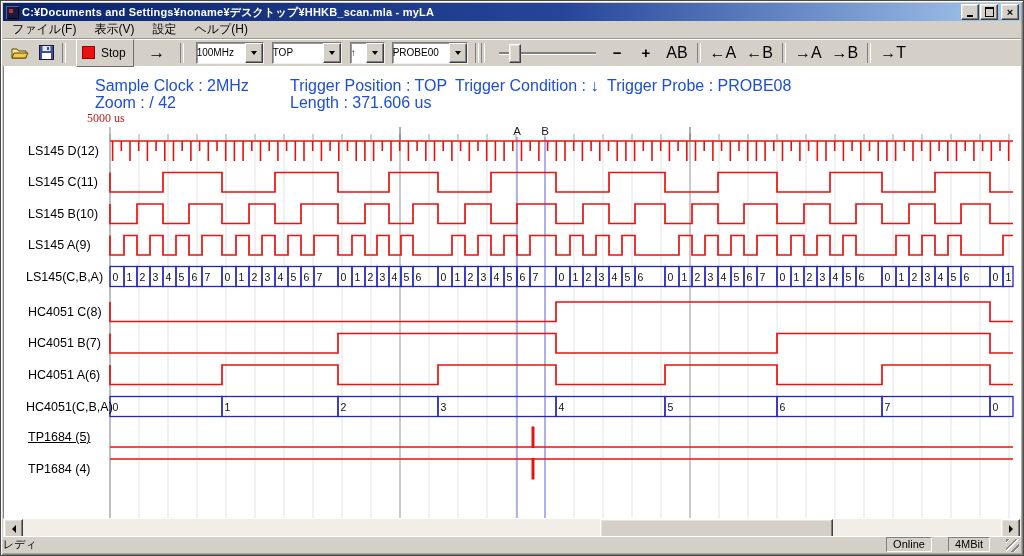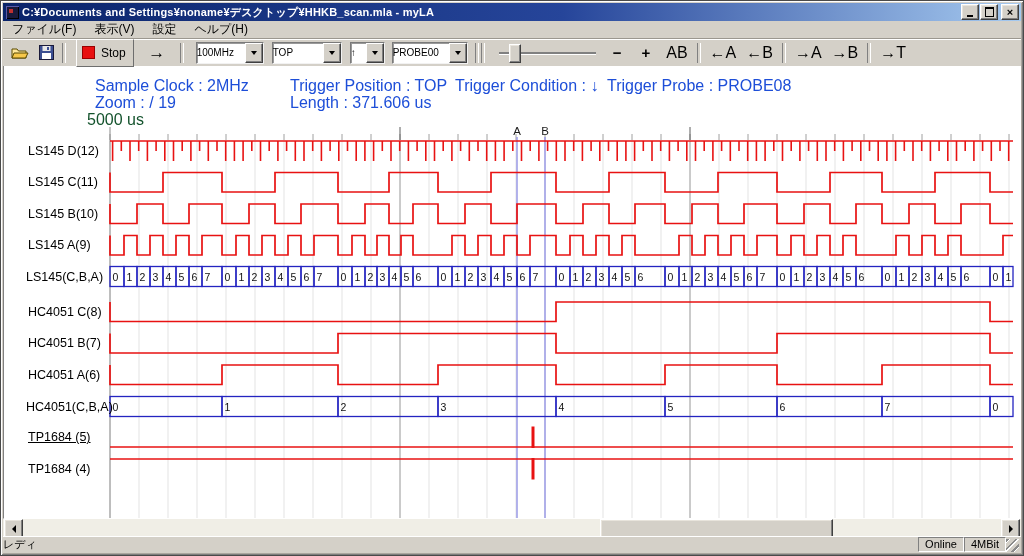--- a/index.html
+++ b/index.html
@@ -52,37 +52,37 @@
     border:1px solid;border-color:#fff #404040 #404040 #fff;box-shadow:inset -1px -1px 0 #808080, inset 1px 1px 0 #e8e4dc;}
   .txt-btn{padding:8px 5px;font-size:16px;}
   .pm-btn{font-size:15px;font-weight:bold;padding:0 7px;}
   
   .client{position:absolute;left:3px;top:65px;width:1016px;height:452px;z-index:1;background:#fff;
     border:1px solid;border-color:#808080 #fff #fff #808080;}
   #plot-layer{position:absolute;left:0;top:0;width:1024px;height:519px;z-index:2;}
   #plot-layer svg{display:block;}
   #overlay{position:absolute;inset:0;z-index:3;pointer-events:none;}
   .info-text{position:absolute;font-size:16px;color:#1d4ed8;white-space:nowrap;}
-  .time-label{position:absolute;left:87px;top:111px;font-size:16px;color:#14532d;}
+  .time-label{position:absolute;left:87px;top:111px;font-size:12px;color:#b91c1c;font-family:Liberation Serif, serif;}
   .ch-label{position:absolute;font-size:12.5px;color:#000;white-space:nowrap;height:16px;line-height:16px;}
   
   .hscroll{position:absolute;left:3px;top:519px;width:1018px;height:17px;z-index:10;background:#f0eee6;}
   .sb-btn{position:absolute;top:0;width:17px;height:17px;background:#d4d0c8;
     border:1px solid;border-color:#fff #404040 #404040 #fff;box-shadow:inset -1px -1px 0 #808080, inset 1px 1px 0 #e8e4dc;
     display:flex;align-items:center;justify-content:center;}
   .sb-left{left:1px;} .sb-right{right:1px;}
   .tri-left{width:0;height:0;border-top:4px solid transparent;border-bottom:4px solid transparent;border-right:4px solid #000;}
   .tri-right{width:0;height:0;border-top:4px solid transparent;border-bottom:4px solid transparent;border-left:4px solid #000;}
   .sb-thumb{position:absolute;left:597px;top:0;width:231px;height:17px;background:#d4d0c8;
     border:1px solid;border-color:#fff #404040 #404040 #fff;box-shadow:inset -1px -1px 0 #808080, inset 1px 1px 0 #e8e4dc;}
   
   .statusbar{position:absolute;left:3px;top:536px;width:1018px;height:17px;z-index:10;background:#d4d0c8;
     box-shadow:inset 0 1px 0 #fff;display:flex;align-items:center;font-size:11px;color:#000;}
   .status-ready{flex:1;}
-  .status-panel{border:1px solid;border-color:#808080 #fff #fff #808080;padding:0 6px;height:13px;line-height:13px;margin-right:0;text-align:center;}
+  .status-panel{border:1px solid;border-color:#808080 #fff #fff #808080;padding:0 6px;height:13px;line-height:13px;margin-right:16px;text-align:center;}
   .grip{width:13px;height:13px;margin:2px 2px 0 0;
     background:repeating-linear-gradient(-45deg,#d4d0c8 0 3px,#fff 3px 4px,#8a8a8a 4px 6px);}
 </style>
 </head>
 <body>
 
 <div class="window">
 
   <div class="titlebar">
     <div class="app-icon"></div>
@@ -535,21 +535,21 @@
           <line x1="533" y1="458" x2="533" y2="479.5" stroke="#e81212" stroke-width="3"></line>
         </g>
       </svg>
     </div>
 
   <div id="overlay">
     <span class="info-text" style="left:95px;top:77px">Sample Clock : 2MHz</span>
     <span class="info-text" style="left:290px;top:77px">Trigger Position : TOP</span>
     <span class="info-text" style="left:455px;top:77px">Trigger Condition : ↓</span>
     <span class="info-text" style="left:607px;top:77px">Trigger Probe : PROBE08</span>
-    <span class="info-text" style="left:95px;top:94px">Zoom : /  19</span>
+    <span class="info-text" style="left:95px;top:94px">Zoom : /  42</span>
     <span class="info-text" style="left:290px;top:94px">Length : 371.606 us</span>
     <span class="time-label">5000 us</span>
     <div id="channel-labels">
         <div class="ch-label" style="top: 142.75px; left: 28px;">LS145 D(12)</div>
         <div class="ch-label" style="top: 174.25px; left: 28px;">LS145 C(11)</div>
         <div class="ch-label" style="top: 205.75px; left: 28px;">LS145 B(10)</div>
         <div class="ch-label" style="top: 237.25px; left: 28px;">LS145 A(9)</div>
         <div class="ch-label" style="top: 268.5px; left: 26px;">LS145(C,B,A)</div>
         <div class="ch-label" style="top: 303.75px; left: 28px;">HC4051 C(8)</div>
         <div class="ch-label" style="top: 335.25px; left: 28px;">HC4051 B(7)</div>

